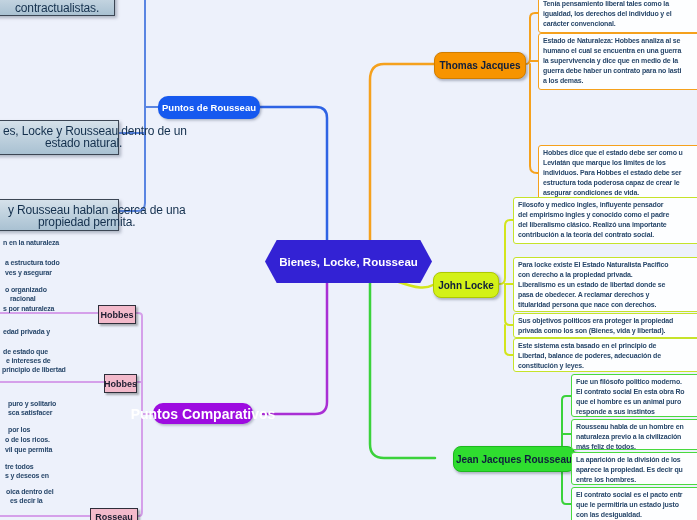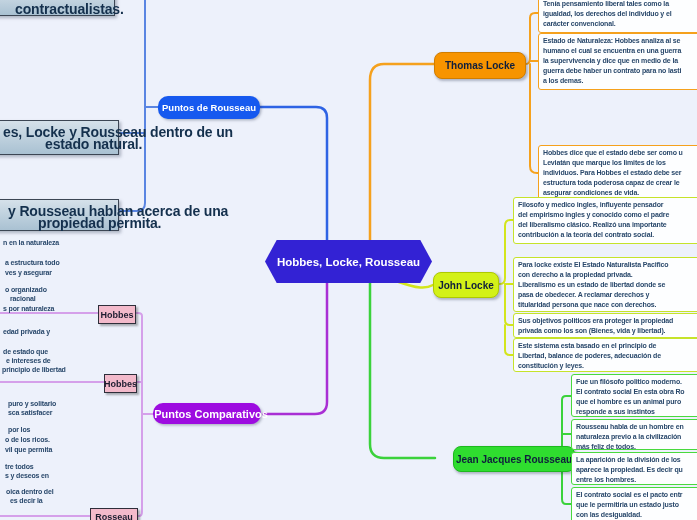--- a/index.html
+++ b/index.html
@@ -25,21 +25,21 @@
     background:#3322d4;color:#ffffff;font-size:11.5px;
     clip-path:polygon(0% 50%,7% 0%,93% 0%,100% 50%,93% 100%,7% 100%);
     box-shadow:none;
   }
   #node-encuentro{
     left:158px;top:96px;width:102px;height:23px;
     background:#1659ef;color:#ffffff;font-size:9.5px;border-radius:10px;
   }
   #node-comparativos{
     left:153px;top:403px;width:100px;height:21px;
-    background:#9d0ce0;color:#ffffff;font-size:11px;border-radius:10px;padding-left:8px;
+    background:#9d0ce0;color:#ffffff;font-size:14px;border-radius:10px;
   }
   #node-hobbes{
     left:434px;top:52px;width:90px;height:25px;
     background:#f79400;border:1.5px solid #d07d00;font-size:10px;border-radius:8px;
   }
   #node-locke{
     left:433px;top:272px;width:64px;height:24px;
     background:#d3f118;border:1.5px solid #aec900;font-size:10px;border-radius:8px;
   }
   #node-rousseau{
@@ -91,21 +91,21 @@
     position:absolute;
     background:linear-gradient(#d5e1ea,#a9c1d2);
     border:1.5px solid #3c4654;
     box-shadow:2px 2px 3px rgba(55,65,90,.35);
   }
   #ebox-1{left:-55px;top:-12px;width:168px;height:26px;}
   #ebox-2{left:-57px;top:120px;width:174px;height:33px;}
   #ebox-3{left:-57px;top:199px;width:174px;height:30px;}
   .etxt{
     position:absolute;white-space:nowrap;
-    font-weight:bold;font-size:14px;letter-spacing:-0.15px;color:#14304d;
+    font-weight:normal;font-size:12px;letter-spacing:-0.15px;color:#14304d;
   }
 
   
   .frag{
     position:absolute;white-space:nowrap;
     font-weight:bold;font-size:7px;letter-spacing:-0.15px;color:#29486b;
   }
 </style>
 </head>
 <body>
@@ -162,25 +162,25 @@
   <span class="etxt" style="left:15px;top:1px">contractualistas.</span>
 
   <div class="ebox" id="ebox-2"></div>
   <span class="etxt" style="left:3px;top:124px">es, Locke  y Rousseau dentro de un</span>
   <span class="etxt" style="left:45px;top:136px">estado natural.</span>
 
   <div class="ebox" id="ebox-3"></div>
   <span class="etxt" style="left:8px;top:203px">y Rousseau hablan acerca de una</span>
   <span class="etxt" style="left:38px;top:215px">propiedad permita.</span>
 
-  <div class="topic" id="node-center">Hobbes, Locke, Rousseau</div>
+  <div class="topic" id="node-center">Bienes, Locke, Rousseau</div>
 
   <div class="topic" id="node-encuentro">Puntos de Rousseau</div>
   <div class="topic" id="node-comparativos">Puntos Comparativos</div>
-  <div class="topic" id="node-hobbes">Thomas Locke</div>
+  <div class="topic" id="node-hobbes">Thomas Jacques</div>
   <div class="topic" id="node-locke">John Locke</div>
   <div class="topic" id="node-rousseau">Jean Jacques Rousseau</div>
 
   <div class="pink" id="pink-hobbes">Hobbes</div>
   <div class="pink" id="pink-locke">Hobbes</div>
   <div class="pink" id="pink-rosseau">Rosseau</div>
 
   <div class="note nb-h" id="note-h1">
     <div class="nl">Tenía pensamiento liberal tales como la</div>
     <div class="nl">igualdad, los derechos del individuo y el</div>

